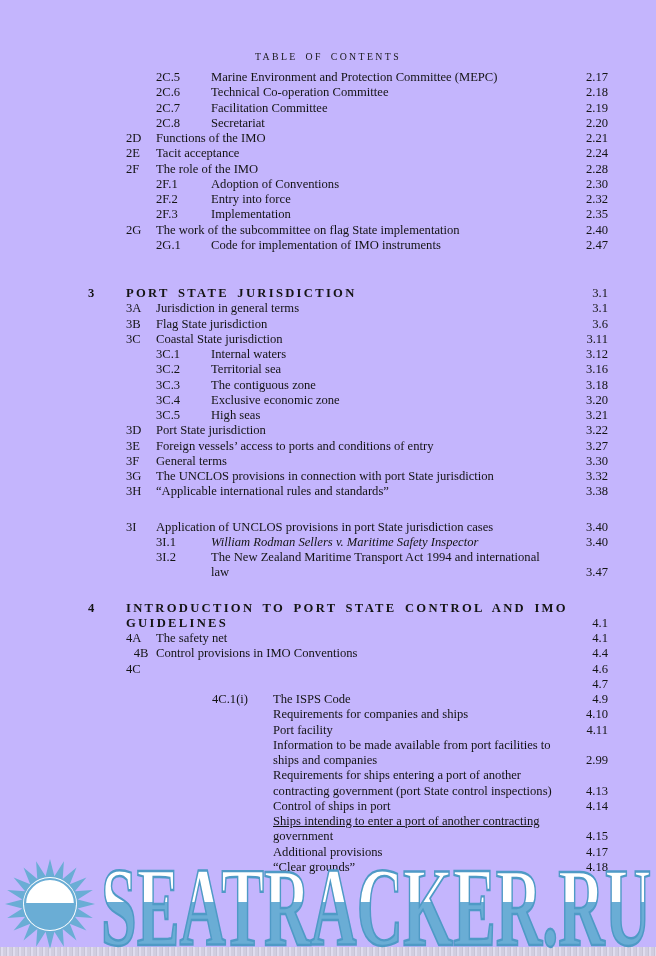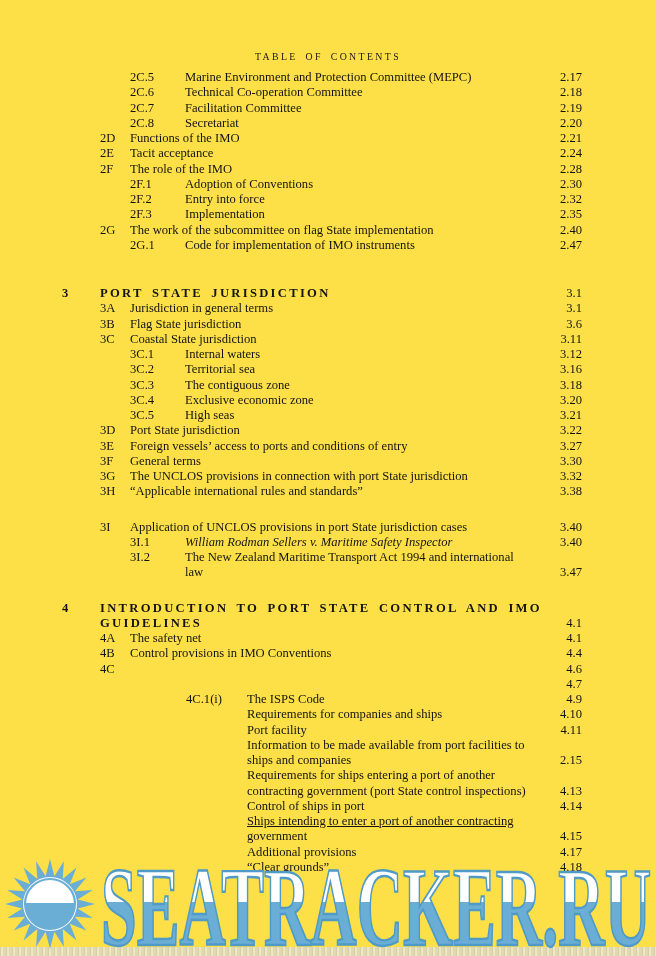--- a/index.html
+++ b/index.html
@@ -1,20 +1,20 @@
 <!DOCTYPE html>
 <html><head>
 <meta charset="utf-8">
 <style>
   html,body{margin:0;padding:0;background:#fff;}
-  .page{position:relative;width:656px;height:956px;background:#fde047;overflow:hidden;
+  .page{position:relative;width:656px;height:956px;background:#c4b5fd;overflow:hidden;
         font-family:"Liberation Serif",serif;color:#141414;}
   .hdr{position:absolute;top:51px;left:0;right:0;text-align:center;
        font-size:9.8px;letter-spacing:2.4px;word-spacing:3px;color:#1a1a1a;}
-  .toc{position:absolute;top:70px;left:62px;width:520px;z-index:1;}
+  .toc{position:absolute;top:70px;left:88px;width:520px;z-index:1;}
   .row{display:flex;align-items:baseline;height:15.25px;line-height:15.25px;
        font-size:12.6px;white-space:nowrap;}
   .lbl{flex:0 0 auto;display:inline-block;}
   .txt{flex:0 1 auto;}
   .pg{margin-left:auto;padding-left:6px;flex:0 0 auto;}
   .row.b .lbl,.row.b .txt{font-weight:bold;letter-spacing:2.3px;word-spacing:3px;}
   .txt.i{font-style:italic;text-align:right;}
   .folio{position:absolute;top:879px;left:0;right:0;text-align:center;z-index:3;
          font-size:11.5px;letter-spacing:1.2px;font-variant:small-caps;color:#111;}
   .wm{position:absolute;left:0;top:856px;width:656px;height:100px;z-index:2;}
@@ -187,21 +187,21 @@
       <div class="row b" style="padding-left: 38px;">
 
     <span class="txt">GUIDELINES</span>
     <span class="pg">4.1</span>
   </div>
       <div class="row" style="padding-left: 38px;">
     <span class="lbl" style="width: 30px;">4A</span>
     <span class="txt">The safety net</span>
     <span class="pg">4.1</span>
   </div>
-      <div class="row" style="padding-left: 38px;">
+      <div class="row" style="padding-left: 38px; text-align: center;">
     <span class="lbl" style="width: 30px;">4B</span>
     <span class="txt">Control provisions in IMO Conventions</span>
     <span class="pg">4.4</span>
   </div>
       <div class="row" style="padding-left: 38px;">
     <span class="lbl" style="width: 30px;">4C</span>
     <span class="pg">4.6</span>
   </div>
       <div class="row" style="padding-left: 123px;">
 
@@ -224,21 +224,21 @@
     <span class="pg">4.11</span>
   </div>
       <div class="row" style="padding-left: 185px;">
 
     <span class="txt">Information to be made available from port facilities to</span>
     <span class="pg"></span>
   </div>
       <div class="row" style="padding-left: 185px;">
 
     <span class="txt">ships and companies</span>
-    <span class="pg">2.15</span>
+    <span class="pg">2.99</span>
   </div>
       <div class="row" style="padding-left: 185px;">
 
     <span class="txt">Requirements for ships entering a port of another</span>
     <span class="pg"></span>
   </div>
       <div class="row" style="padding-left: 185px;">
 
     <span class="txt">contracting government (port State control inspections)</span>
     <span class="pg">4.13</span>

